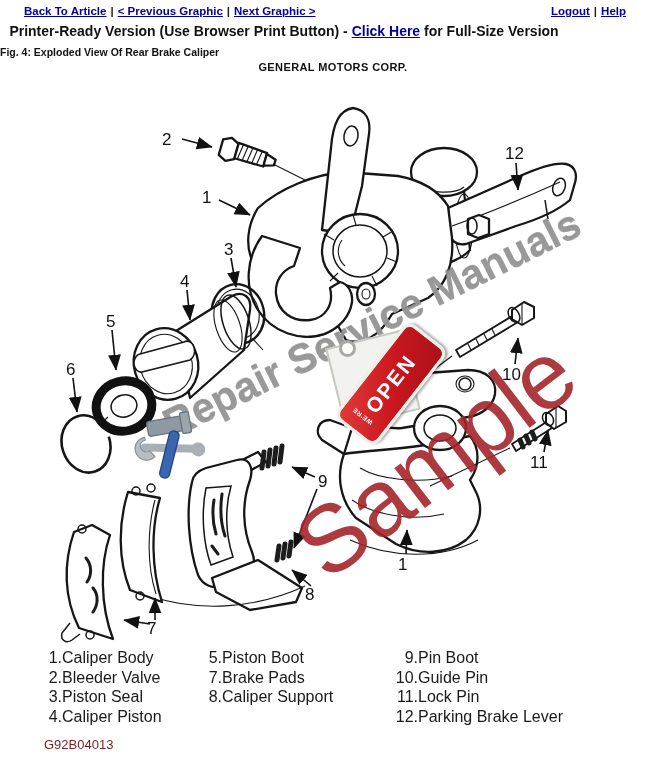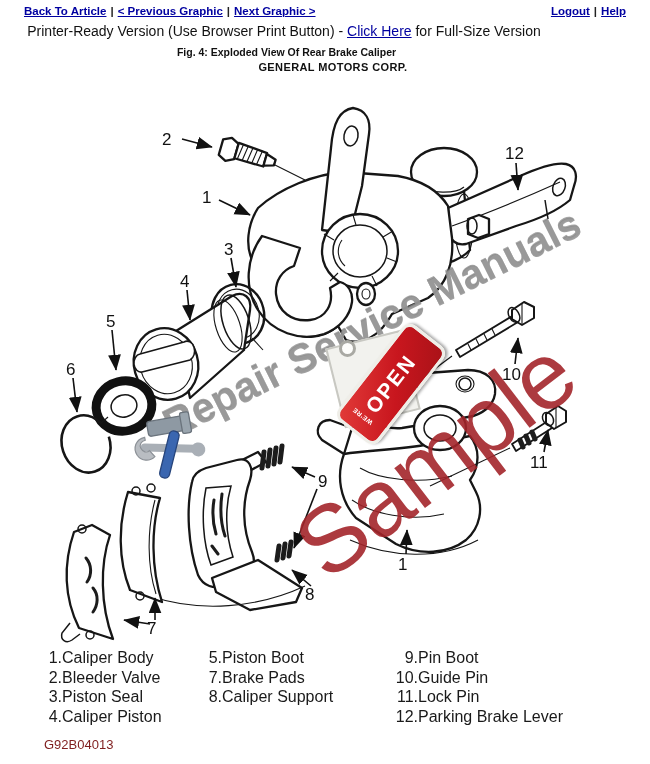--- a/index.html
+++ b/index.html
@@ -7,23 +7,23 @@
     width:650px;height:764px;position:relative;background:#ffffff;
     font-family:"Liberation Sans",sans-serif;color:#111;overflow:hidden;
   }
   
   .nav{position:absolute;top:5px;left:0;right:0;padding:0 24px;
        display:flex;justify-content:space-between;font-size:11.5px;font-weight:bold;}
   .nav .grp{white-space:nowrap;}
   .lnk{color:#0000a0;text-decoration:underline;cursor:pointer;}
   .sep{color:#222;margin:0 4px;}
   .printer{position:absolute;top:23px;left:0;width:568px;text-align:center;
-           font-size:14px;font-weight:normal;color:#111;white-space:nowrap;}
-  .figcap{position:absolute;top:46px;left:0;width:525px;text-align:center;
-          font-size:10.5px;font-weight:bold;margin-left:24px;}
+           font-size:14px;font-weight:bold;color:#111;white-space:nowrap;}
+  .figcap{position:absolute;top:46px;left:0;width:525px;text-align:left;
+          font-size:10.5px;font-weight:bold;}
   .orgname{position:absolute;top:61px;left:8px;width:650px;text-align:center;
            font-size:11px;font-weight:bold;letter-spacing:.4px;}
   
   .diagram{position:absolute;top:88px;left:0;width:650px;height:560px;}
   .diagram svg.art{position:absolute;left:0;top:0;z-index:1;}
   .wm-brand{position:absolute;left:145px;top:217px;width:440px;height:56px;z-index:2;
             font-size:41px;font-weight:bold;text-align:center;white-space:nowrap;
             color:rgba(138,138,138,.80);transform:rotate(-26.5deg);
             text-shadow:0 1px 0 rgba(255,255,255,.55),0 -1px 0 rgba(95,95,95,.55);}
   .tool{position:absolute;left:131px;top:322px;width:84px;height:80px;z-index:3;}

